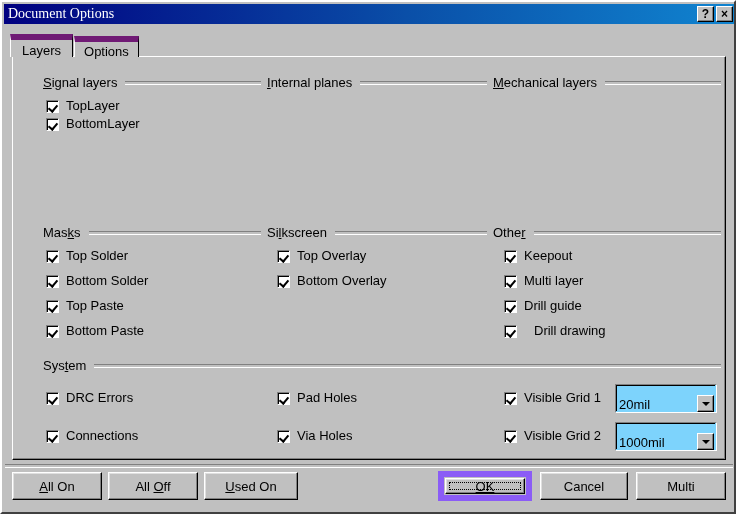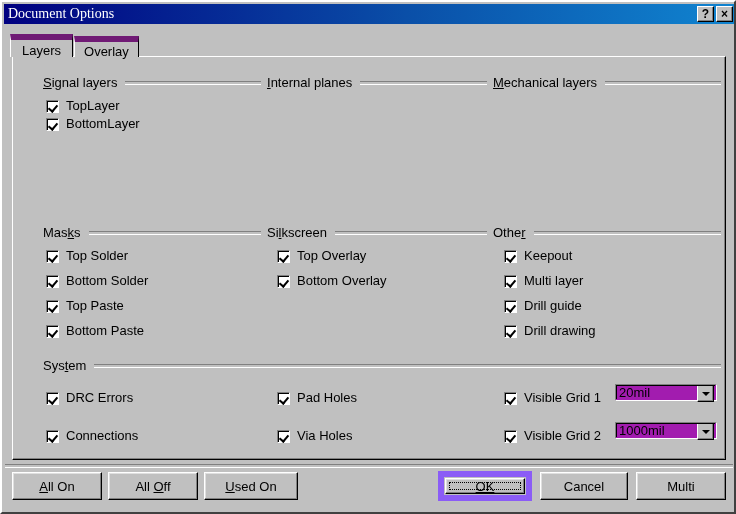--- a/index.html
+++ b/index.html
@@ -196,29 +196,29 @@
   }
   .cb-label {
     font-size: 13px;
     line-height: 15px;
     color: #000000;
   }
 
   
   .combo {
     position: absolute;
-    height: 17px;
-    box-sizing: border-box;
-    background: #a21caf;
+    height: 29px;
+    box-sizing: border-box;
+    background: #7dd3fc;
     border-top: 1px solid #808080;
     border-left: 1px solid #808080;
     border-right: 1px solid #ffffff;
     border-bottom: 1px solid #ffffff;
     display: flex;
-    align-items: flex-start;
+    align-items: flex-end;
     cursor: default;
   }
   .combo::before {
     content: "";
     position: absolute;
     left: 0; top: 0; right: 1px; bottom: 1px;
     border-top: 1px solid #000000;
     border-left: 1px solid #000000;
     pointer-events: none;
   }
@@ -314,21 +314,21 @@
   <div id="titlebar">
     <span id="title-text">Document Options</span>
     <div class="tb-btns">
       <button class="tb-btn">?</button>
       <button class="tb-btn">×</button>
     </div>
   </div>
 
   <div id="tabstrip">
     <div class="tab active">Layers</div>
-    <div class="tab inactive">Overlay</div>
+    <div class="tab inactive">Options</div>
   </div>
 
   <div id="tabpanel">
 
     <div class="group-head" style="left:18px; top:19px; width:218px;">
       <span class="ghlabel"><u class="ak">S</u><span>ignal layers</span></span>
       <span class="ghline"></span>
     </div>
 
     <div class="group-head" style="left:468px; top:19px; width:228px;">
@@ -396,21 +396,21 @@
       <span class="cb-label">Keepout</span>
     </div>
     <div class="cb-row" style="left:491px; top:216px;">
       <span class="cbox checked"></span>
       <span class="cb-label">Multi layer</span>
     </div>
     <div class="cb-row" style="left:491px; top:241px;">
       <span class="cbox checked"></span>
       <span class="cb-label">Drill guide</span>
     </div>
-    <div class="cb-row" style="left:491px; top:266px;">
+    <div class="cb-row" style="left:491px; top:266px;gap:10px;">
       <span class="cbox checked"></span>
       <span class="cb-label">Drill drawing</span>
     </div>
 
     <div class="group-head" style="left:18px; top:302px; width:678px;">
       <span class="ghlabel"><span>Sys</span><u class="ak">t</u><span>em</span></span>
       <span class="ghline"></span>
     </div>
 
     <div class="cb-row" style="left:33px; top:333px;">

